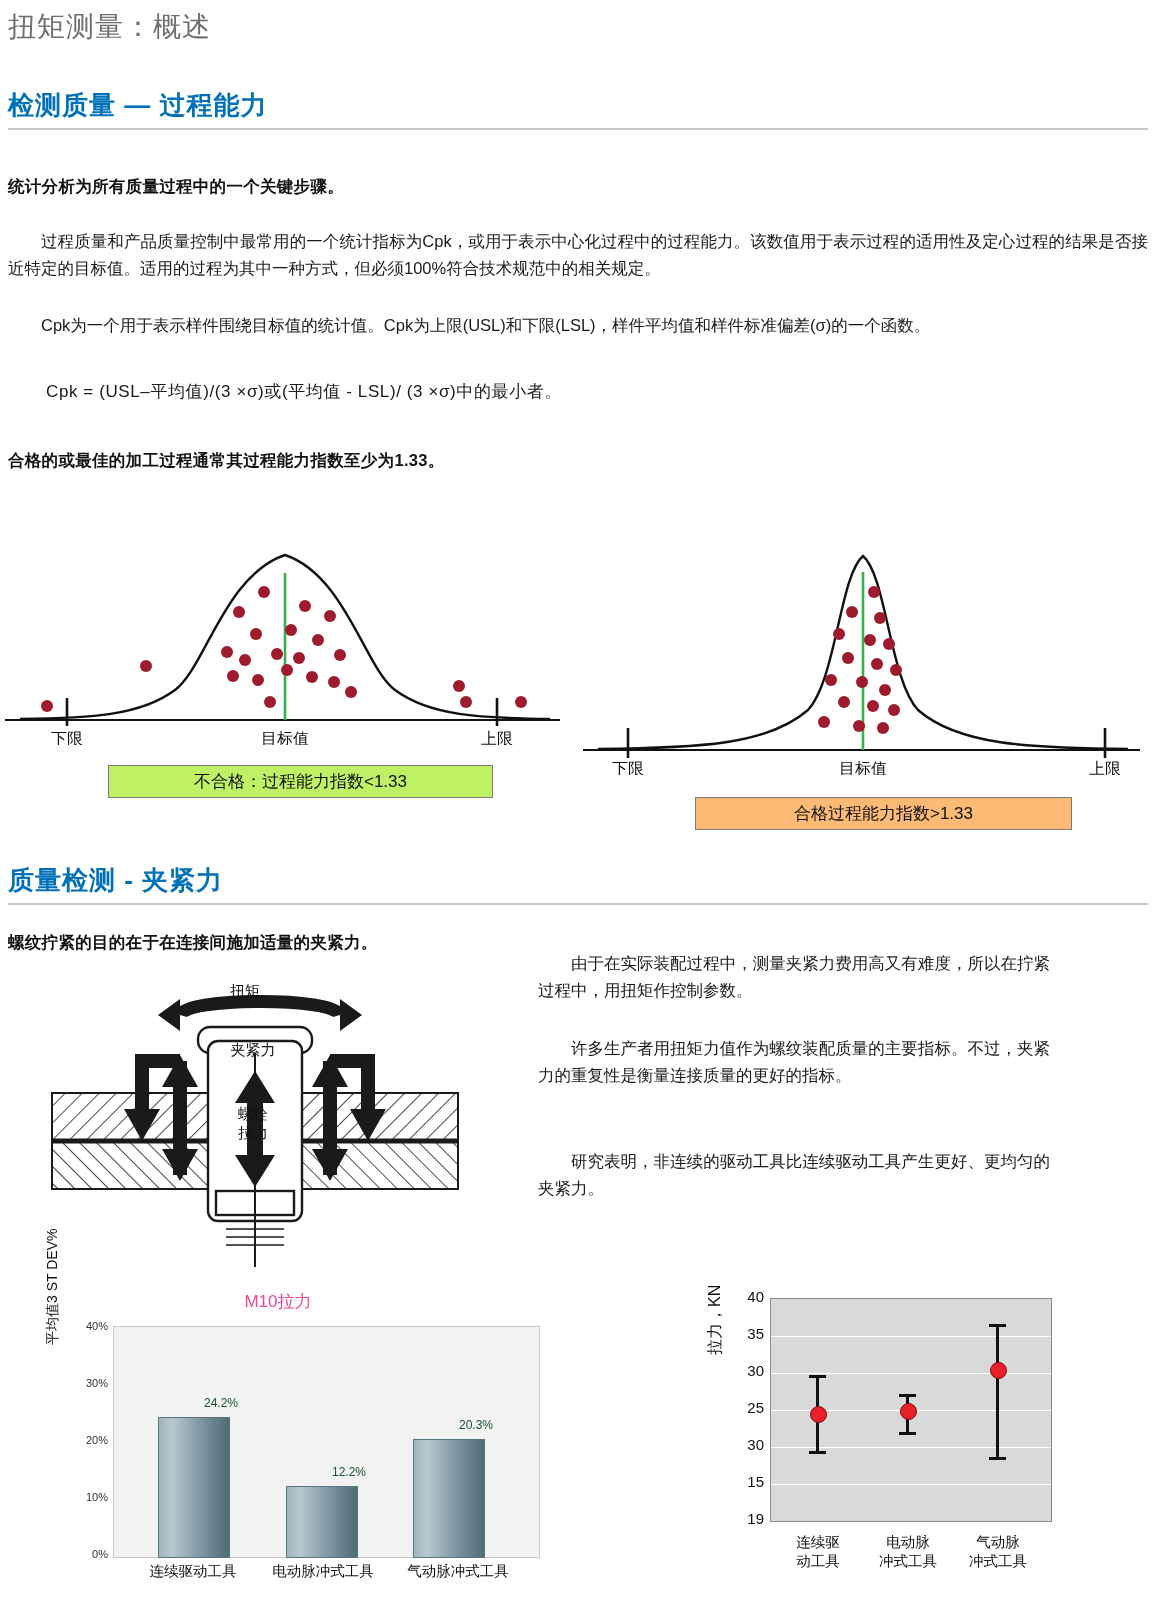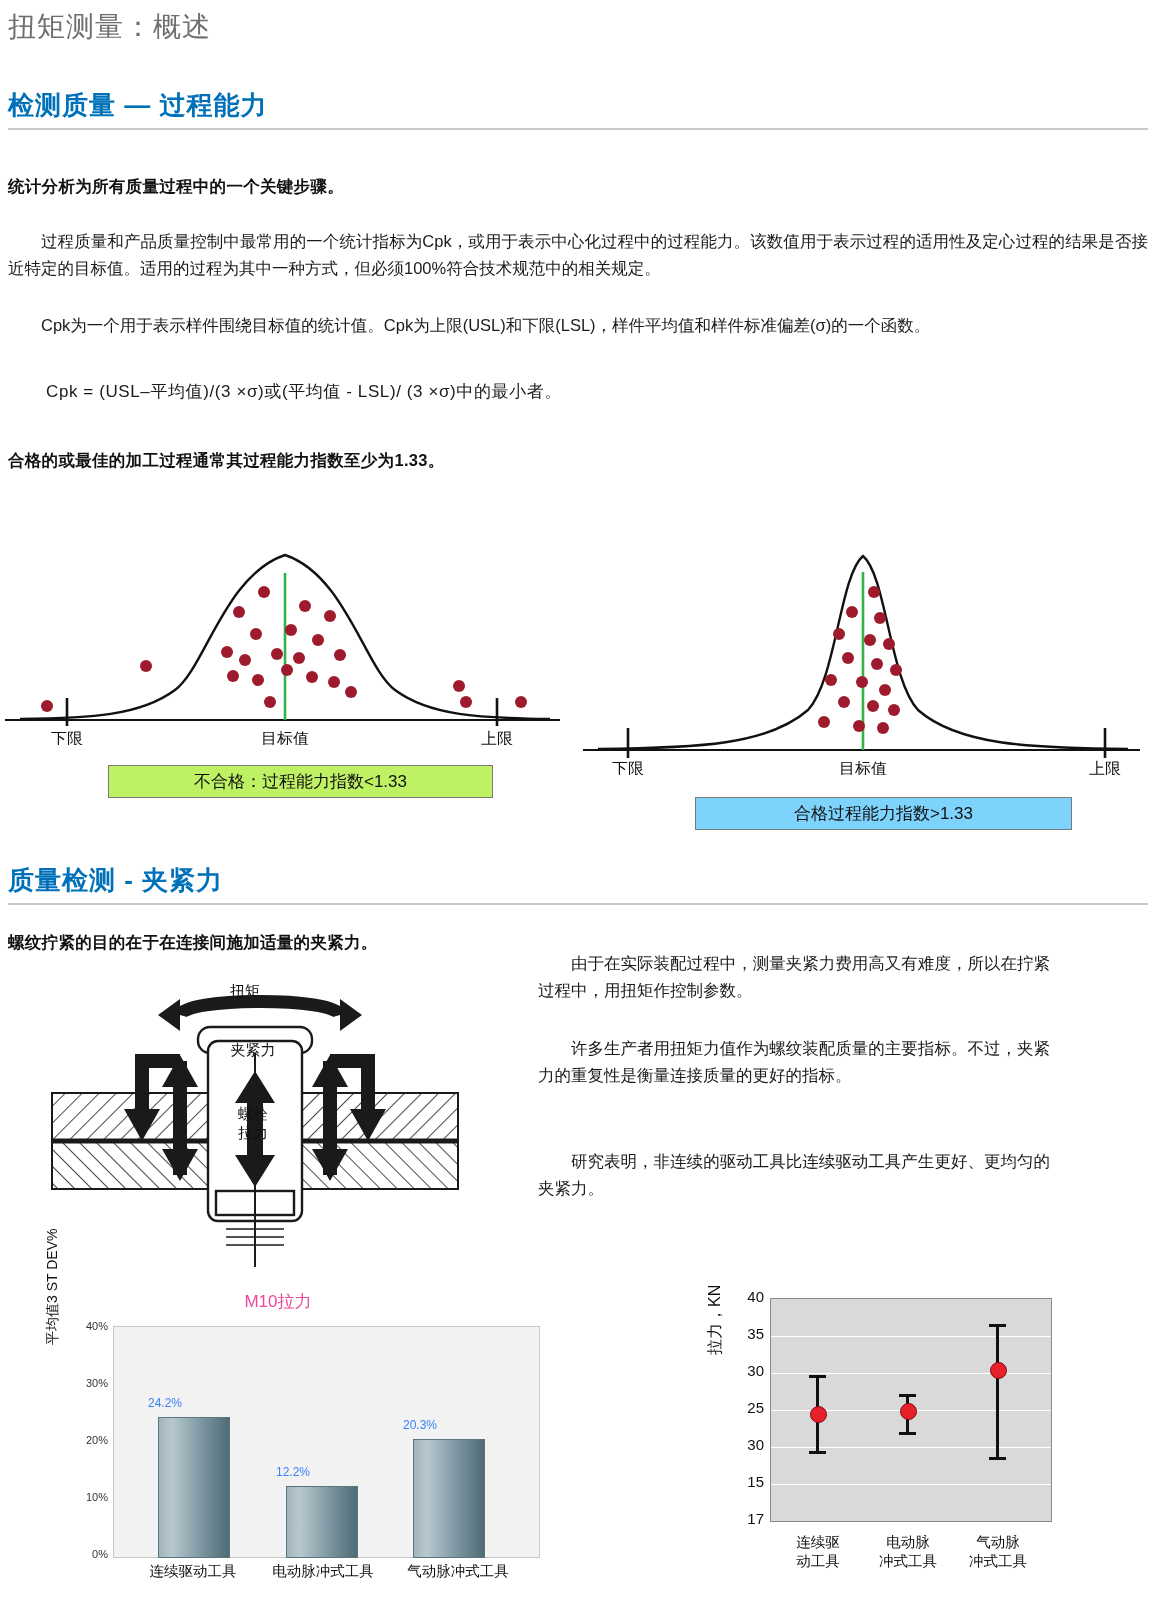--- a/index.html
+++ b/index.html
@@ -75,21 +75,21 @@
     position: absolute;
     box-sizing: border-box;
     text-align: center;
     font-size: 17px;
     line-height: 32px;
     height: 33px;
     border: 1px solid #7a7a7a;
     color: #111;
   }
   .caption-fail { background: #bef264; }
-  .caption-pass { background: #7dd3fc; }
+  .caption-pass { background: #fdba74; }
 
   
   .bolt-wrap { position: absolute; }
   .bolt-label {
     position: absolute;
     font-size: 15px;
     color: #111;
     text-align: center;
   }
 
@@ -128,22 +128,22 @@
   }
   .cat {
     position: absolute;
     font-size: 14.5px;
     color: #111;
     text-align: center;
   }
   .bar-val {
     position: absolute;
     font-size: 12px;
-    color: #3b82f6;
-    text-align: left;
+    color: #14532d;
+    text-align: right;
   }
   .plot-area {
     position: absolute;
     background: #f2f2f2;
     border: 1px solid #c8c8c8;
   }
   .bar {
     position: absolute;
     background: linear-gradient(to right,#9fb4bd 0%, #b9c8ce 18%, #7d97a2 60%, #4f6b76 100%);
     border: 1px solid #5b757f;
@@ -392,21 +392,21 @@
       <div class="gridline" style="top:148px;"></div>
       <div class="gridline" style="top:185px;"></div>
     </div>
 
     <div class="tick2" style="left:30px; top:-2px; width:44px;">40</div>
     <div class="tick2" style="left:30px; top:35px; width:44px;">35</div>
     <div class="tick2" style="left:30px; top:72px; width:44px;">30</div>
     <div class="tick2" style="left:30px; top:109px; width:44px;">25</div>
     <div class="tick2" style="left:30px; top:146px; width:44px;">30</div>
     <div class="tick2" style="left:30px; top:183px; width:44px;">15</div>
-    <div class="tick2" style="left:30px; top:220px; width:44px;">17</div>
+    <div class="tick2" style="left:30px; top:220px; width:44px;">19</div>
 
     <div class="errbar" style="left:126px; top:85px; height:78px;"></div>
     <div class="errcap" style="left:119px; top:85px;"></div>
     <div class="errcap" style="left:119px; top:161px;"></div>
     <div class="dot" style="left:120px; top:116px;"></div>
 
     <div class="errbar" style="left:216px; top:104px; height:40px;"></div>
     <div class="errcap" style="left:209px; top:104px;"></div>
     <div class="errcap" style="left:209px; top:142px;"></div>
     <div class="dot" style="left:210px; top:113px;"></div>

